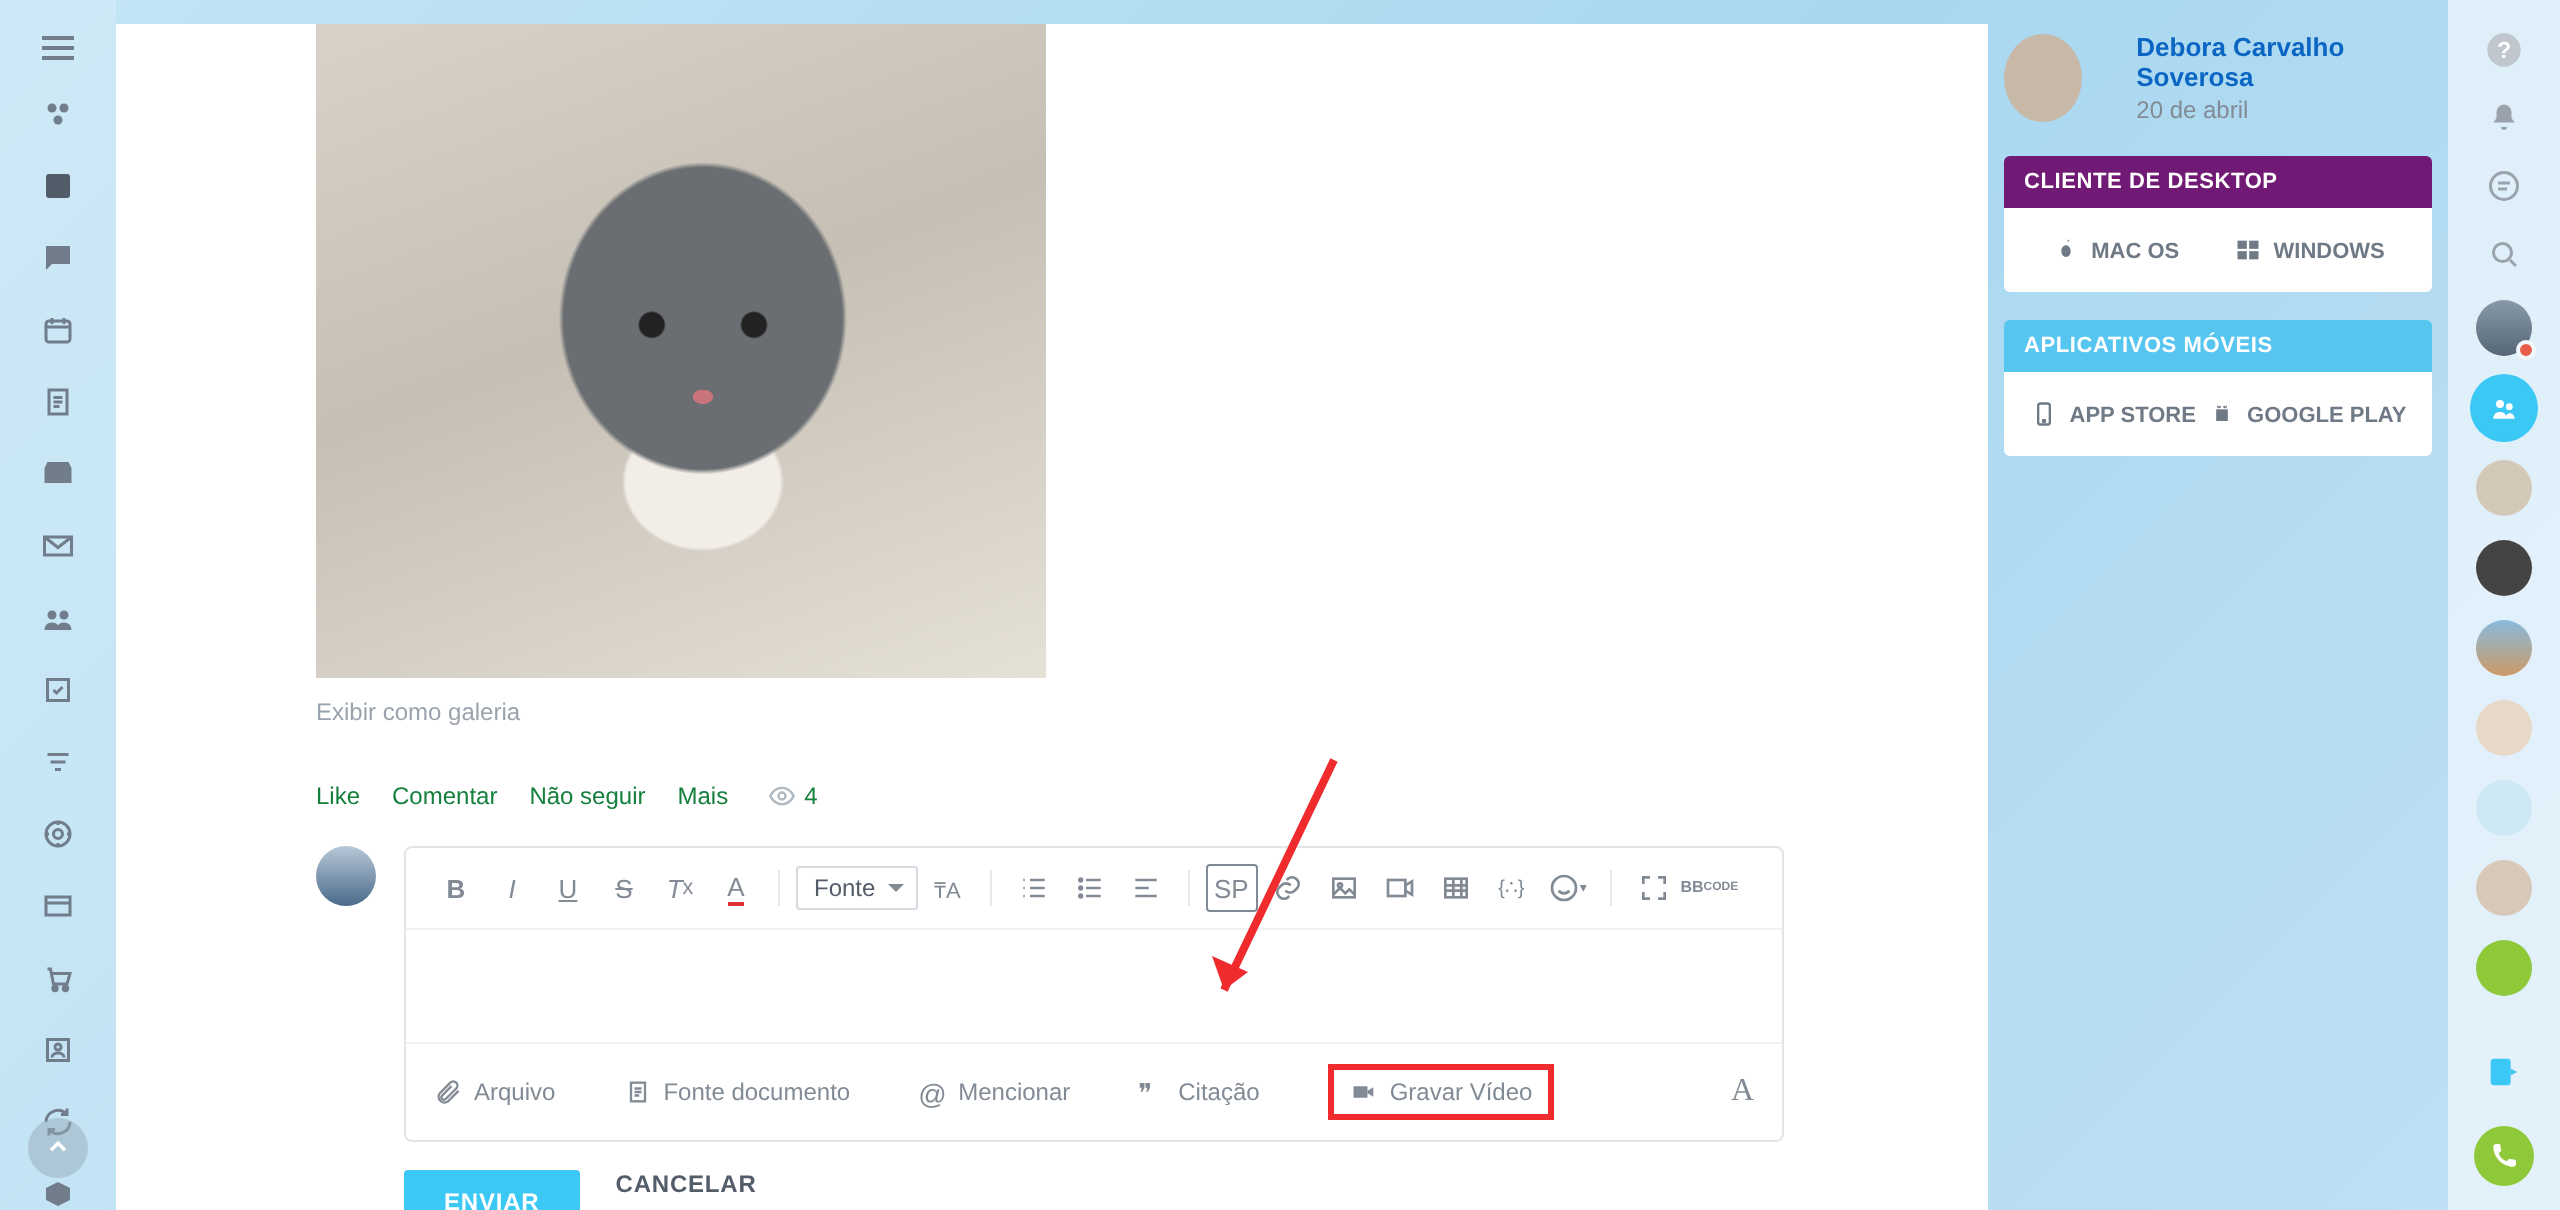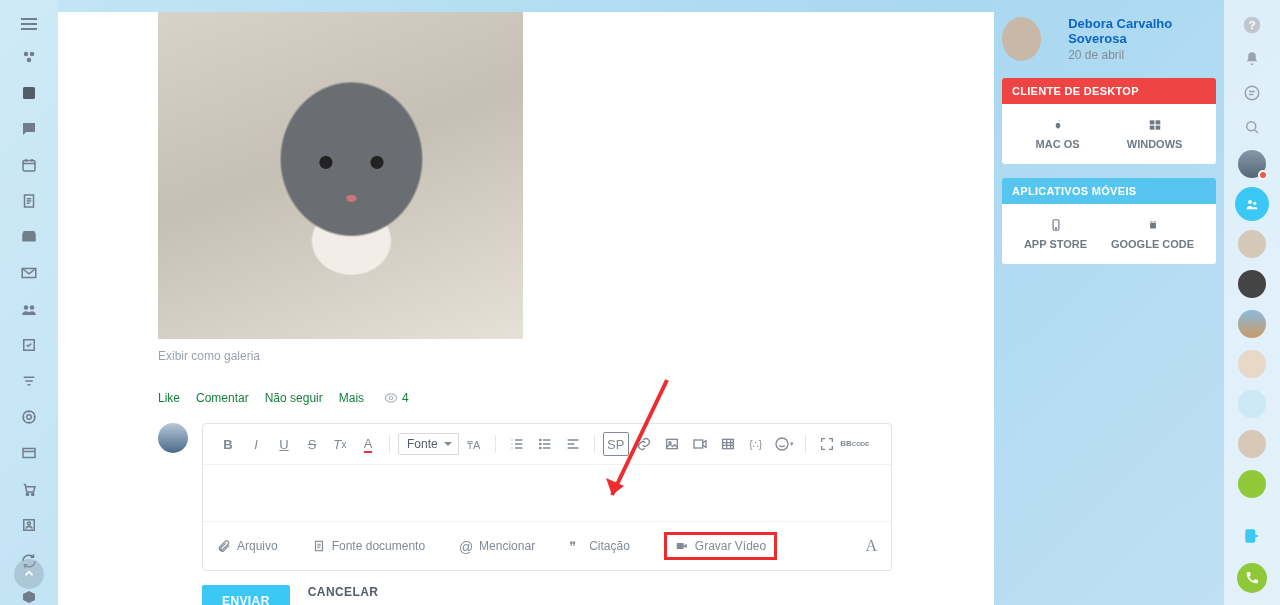--- a/index.html
+++ b/index.html
@@ -43,24 +43,24 @@
     .submit-row { margin-left: 114px; margin-top: 14px; display: flex; gap: 18px; }
     .btn-send { background: #3bc8f5; color: #fff; border: none; padding: 9px 20px; font-size: 12px; font-weight: 700; letter-spacing: 0.4px; border-radius: 2px; cursor: pointer; }
     .btn-cancel { color: #535c69; font-size: 12px; font-weight: 700; letter-spacing: 0.4px; cursor: pointer; }
 
     
     .right-col { position: absolute; right: 56px; top: 0; width: 230px; padding: 16px 8px; }
     .user-box { display: flex; gap: 27px; align-items: center; margin-bottom: 16px; justify-content: space-between; }
     .user-avatar { width: 44px; height: 44px; border-radius: 50%; background: #c8b8a8; }
     .user-name { color: #0b66c3; font-weight: 700; font-size: 13px; }
     .user-date { color: #828b95; font-size: 12px; margin-top: 2px; }
-    .panel-header { background: #ef4444; color: #fff; font-weight: 700; font-size: 11px; padding: 7px 10px; border-radius: 3px 3px 0 0; letter-spacing: 0.3px; }
+    .panel-header { background: #701a75; color: #fff; font-weight: 700; font-size: 11px; padding: 7px 10px; border-radius: 3px 3px 0 0; letter-spacing: 0.3px; }
     .panel-header.blue { background: #56c6f0; }
     .panel-body { background: #fff; border-radius: 0 0 3px 3px; padding: 14px 10px; display: flex; justify-content: space-around; margin-bottom: 14px; }
-    .dl-item { display: flex; align-items: center; gap: 6px; color: #6f7a86; font-size: 11px; font-weight: 700; cursor: pointer; flex-direction: column; }
+    .dl-item { display: flex; align-items: flex-end; gap: 6px; color: #6f7a86; font-size: 11px; font-weight: 700; cursor: pointer; }
     .dl-item svg { width: 14px; height: 14px; }
 
     
     .right-rail { position: absolute; right: 0; top: 0; width: 56px; height: 100%; background: rgba(242, 248, 252, 0.7); display: flex; flex-direction: column; align-items: center; padding-top: 14px; gap: 12px; }
     .rail-icon { width: 22px; height: 22px; display: flex; align-items: center; justify-content: center; color: #9aa3ad; cursor: pointer; }
     .rail-avatar { width: 28px; height: 28px; border-radius: 50%; background: #aab; cursor: pointer; position: relative; }
     .rail-avatar.active { box-shadow: 0 0 0 3px #3bc8f5; }
     .badge-red { position: absolute; right: -2px; bottom: -2px; width: 10px; height: 10px; border-radius: 50%; background: #e85e4a; border: 2px solid #f2f8fc; }
     .rail-bottom { position: absolute; bottom: 12px; left: 0; right: 0; display: flex; flex-direction: column; align-items: center; gap: 12px; }
     .rail-call { width: 30px; height: 30px; border-radius: 50%; background: #8fc93a; display: flex; align-items: center; justify-content: center; color: #fff; }
@@ -384,21 +384,21 @@
         </svg>
       <span>APP STORE</span>
     </div>
     <div class="dl-item">
       <svg viewBox="0 0 24 24" fill="currentColor">
           <rect x="7" y="8" width="10" height="10"></rect>
           <circle cx="10" cy="6" r="1"></circle>
           <circle cx="14" cy="6" r="1"></circle>
           <path d="M8 5l1 2M16 5l-1 2" stroke="currentColor"></path>
         </svg>
-      <span>GOOGLE CODE</span>
+      <span>GOOGLE PLAY</span>
     </div>
   </div>
 </div>
 
 <div class="right-rail">
   <div class="rail-icon">
       <svg viewBox="0 0 24 24" width="20" height="20" fill="#c0c7cf">
         <circle cx="12" cy="12" r="10"></circle>
         <text x="12" y="17" text-anchor="middle" fill="#fff" font-size="14" font-weight="700">?</text>
       </svg>

